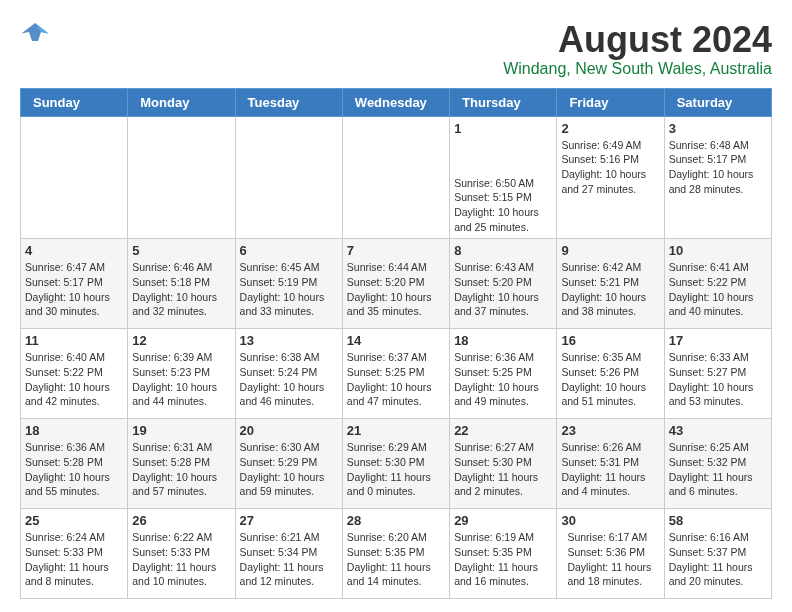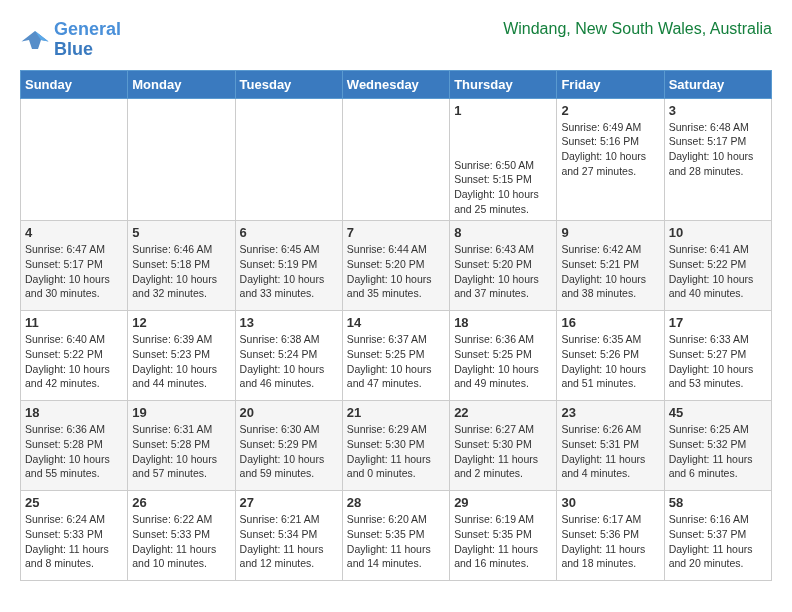--- a/index.html
+++ b/index.html
@@ -50,21 +50,21 @@
     .calendar {
       width: 100%;
       border-collapse: collapse;
       font-size: 11px;
     }
     .calendar th {
       background: #3a7abf;
       color: #fff;
       font-size: 13px;
       font-weight: bold;
-      padding: 6px 4px;
+      padding: 6px 12px;
       text-align: left;
       border: 1px solid #5a9ad0;
     }
     .calendar td {
       border: 1px solid #ccc;
       vertical-align: top;
       padding: 4px;
       width: 107px;
       height: 90px;
       background: #fff;
@@ -90,26 +90,23 @@
   </style>
 </head>
 <body>
 
 <div class="header">
   <div class="logo">
     <svg class="logo-bird" viewBox="0 0 40 32" xmlns="http://www.w3.org/2000/svg">
       <polygon points="20,4 38,18 28,16 24,28 16,28 12,16 2,18" fill="#3a7abf" opacity="0.85"></polygon>
       <polygon points="20,4 38,18 28,16" fill="#5ba8e8"></polygon>
     </svg>
-    <div class="logo-text">
-      <div><span>General</span></div>
-      <div><span style="color:#3a7abf">Blue</span></div>
-    </div>
   </div>
   <div class="title-area">
+    <div class="month-title">August 2024</div>
     <div class="location">Windang, New South Wales, Australia</div>
   </div>
 </div>
 
 <table class="calendar">
   <thead>
     <tr>
     <th>Sunday</th>
         <th>Monday</th>
         <th>Tuesday</th>
@@ -286,21 +283,21 @@
 and 2 minutes.</div>
         </td>
         <td>
           <span class="day-num">23</span>
           <div class="day-info" style="white-space: pre-line;">Sunrise: 6:26 AM
 Sunset: 5:31 PM
 Daylight: 11 hours
 and 4 minutes.</div>
         </td>
         <td>
-          <span class="day-num">45</span>
+          <span class="day-num">43</span>
           <div class="day-info" style="white-space: pre-line;">Sunrise: 6:25 AM
 Sunset: 5:32 PM
 Daylight: 11 hours
 and 6 minutes.</div>
         </td>
       </tr>
       <tr>
         <td>
           <span class="day-num">25</span>
           <div class="day-info" style="white-space: pre-line;">Sunrise: 6:24 AM
@@ -331,21 +328,21 @@
         </td>
         <td>
           <span class="day-num">29</span>
           <div class="day-info" style="white-space: pre-line;">Sunrise: 6:19 AM
 Sunset: 5:35 PM
 Daylight: 11 hours
 and 16 minutes.</div>
         </td>
         <td>
           <span class="day-num">30</span>
-          <div class="day-info" style="white-space: pre-line;">Sunrise: 6:17 AM
+          <div class="day-info" style="white-space: pre-line; margin-left: 6px;">Sunrise: 6:17 AM
 Sunset: 5:36 PM
 Daylight: 11 hours
 and 18 minutes.</div>
         </td>
         <td>
           <span class="day-num">58</span>
           <div class="day-info" style="white-space: pre-line;">Sunrise: 6:16 AM
 Sunset: 5:37 PM
 Daylight: 11 hours
 and 20 minutes.</div>

